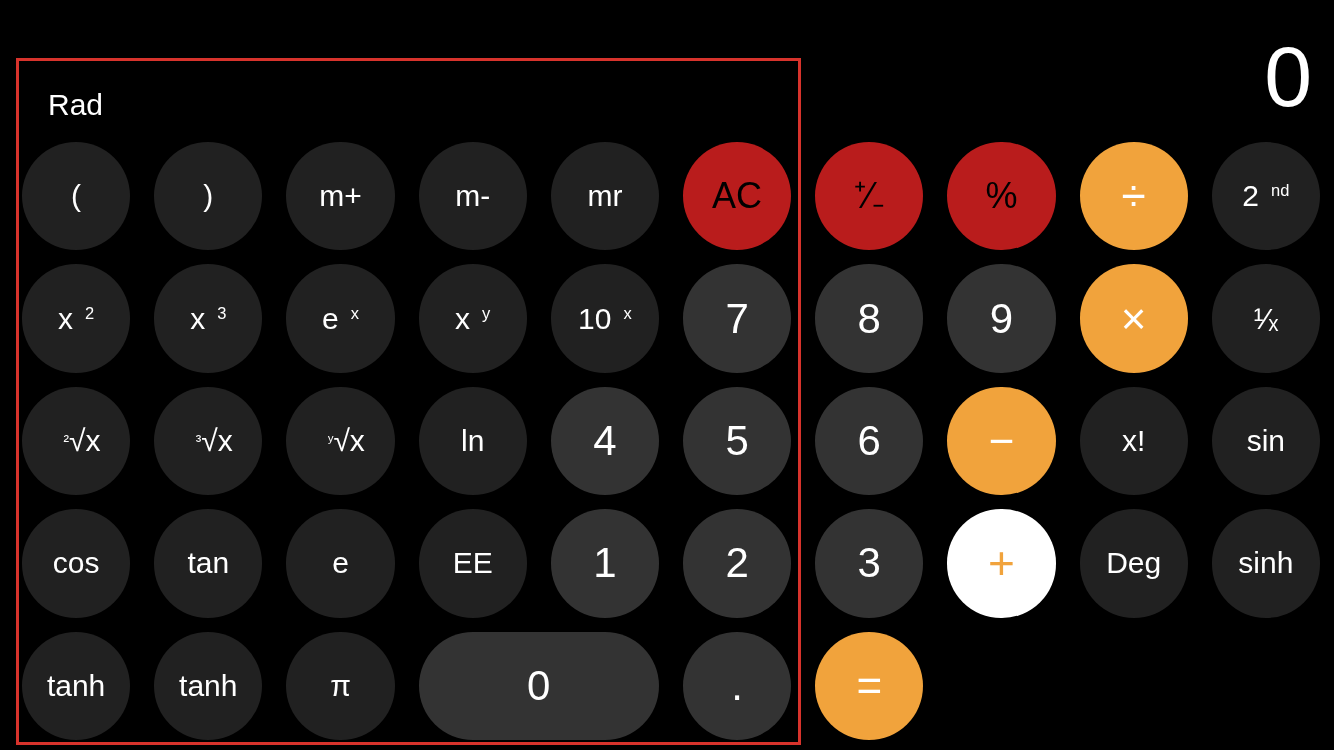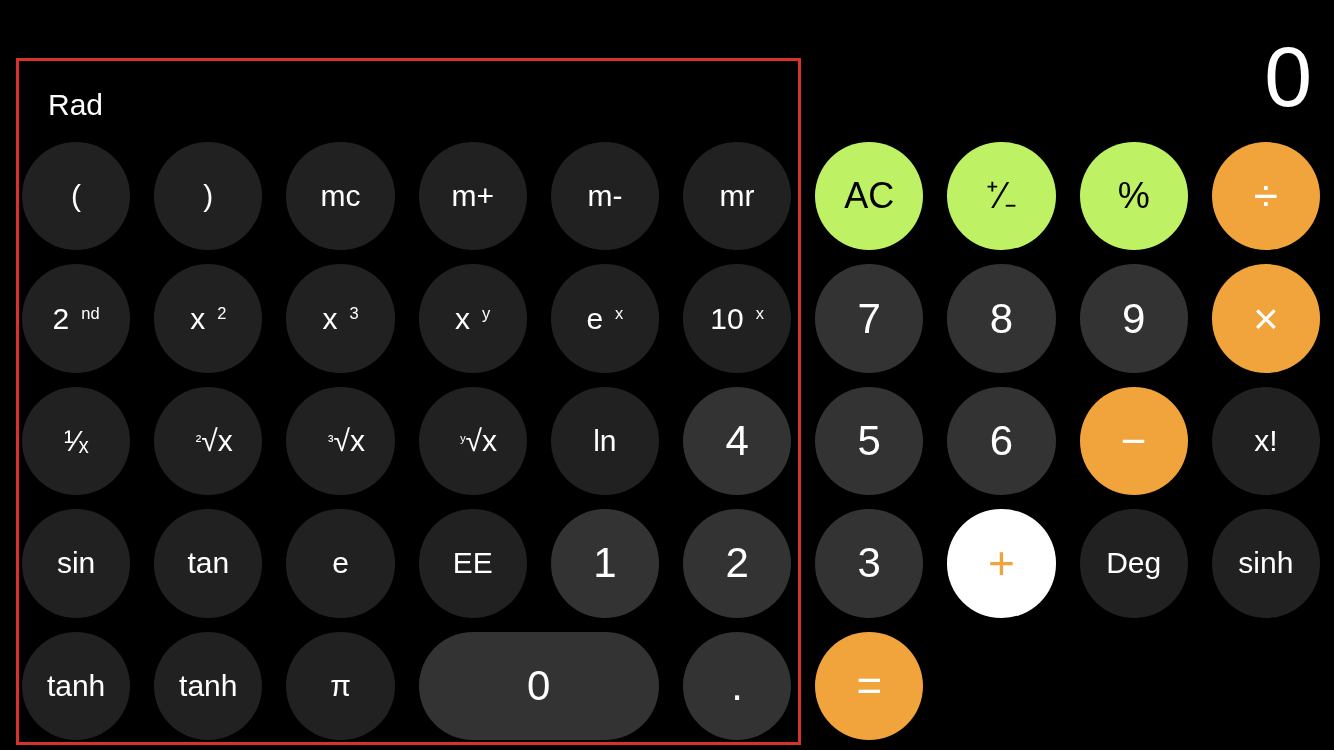--- a/index.html
+++ b/index.html
@@ -61,21 +61,21 @@
     font-size:30px;
     font-weight:400;
     user-select:none;
     cursor:pointer;
     text-align:center;
     line-height:1;
   }
 
   .btn.dark   { background:#212121; }
   .btn.num    { background:#333333; font-size:42px; }
-  .btn.light  { background:#bef264; color:#000; font-size:36px; font-weight:500;}
+  .btn.light  { background:#b91c1c; color:#000; font-size:36px; font-weight:500;}
   .btn.orange { background:#f1a33c; font-size:46px; font-weight:400;}
   .btn.orange.op { font-size:44px; }
   .btn.white  { background:#ffffff; color:#f1a33c; font-size:46px; }
 
   .btn .sup { font-size:0.55em; position:relative; top:-0.6em; margin-left:12px;}
   .btn .sub { font-size:0.55em; position:relative; top:0.45em; margin-left:1px;}
 
   .zero { grid-column: span 2; justify-content:center; }
 
   
@@ -97,23 +97,20 @@
 
   <div class="keypad">
 
     <div class="btn dark">
         <span>(</span>
       </div>
     <div class="btn dark">
         <span>)</span>
       </div>
     <div class="btn dark">
-        <span>mc</span>
-      </div>
-    <div class="btn dark">
         <span>m+</span>
       </div>
     <div class="btn dark">
         <span>m-</span>
       </div>
     <div class="btn dark">
         <span>mr</span>
       </div>
     <div class="btn light">
         <span>AC</span>
@@ -131,26 +128,26 @@
     <div class="btn dark">
         <span><span>2</span><span class="sup">nd</span></span>
       </div>
     <div class="btn dark">
         <span><span>x</span><span class="sup">2</span></span>
       </div>
     <div class="btn dark">
         <span><span>x</span><span class="sup">3</span></span>
       </div>
     <div class="btn dark">
+        <span><span>e</span><span class="sup">x</span></span>
+      </div>
+    <div class="btn dark">
         <span><span>x</span><span class="sup">y</span></span>
       </div>
     <div class="btn dark">
-        <span><span>e</span><span class="sup">x</span></span>
-      </div>
-    <div class="btn dark">
         <span><span>10</span><span class="sup">x</span></span>
       </div>
     <div class="btn num">
         <span>7</span>
       </div>
     <div class="btn num">
         <span>8</span>
       </div>
     <div class="btn num">
         <span>9</span>
@@ -185,20 +182,23 @@
       </div>
     <div class="btn orange op">
         <span>−</span>
       </div>
 
     <div class="btn dark">
         <span>x!</span>
       </div>
     <div class="btn dark">
         <span>sin</span>
+      </div>
+    <div class="btn dark">
+        <span>cos</span>
       </div>
     <div class="btn dark">
         <span>tan</span>
       </div>
     <div class="btn dark">
         <span>e</span>
       </div>
     <div class="btn dark">
         <span>EE</span>
       </div>

